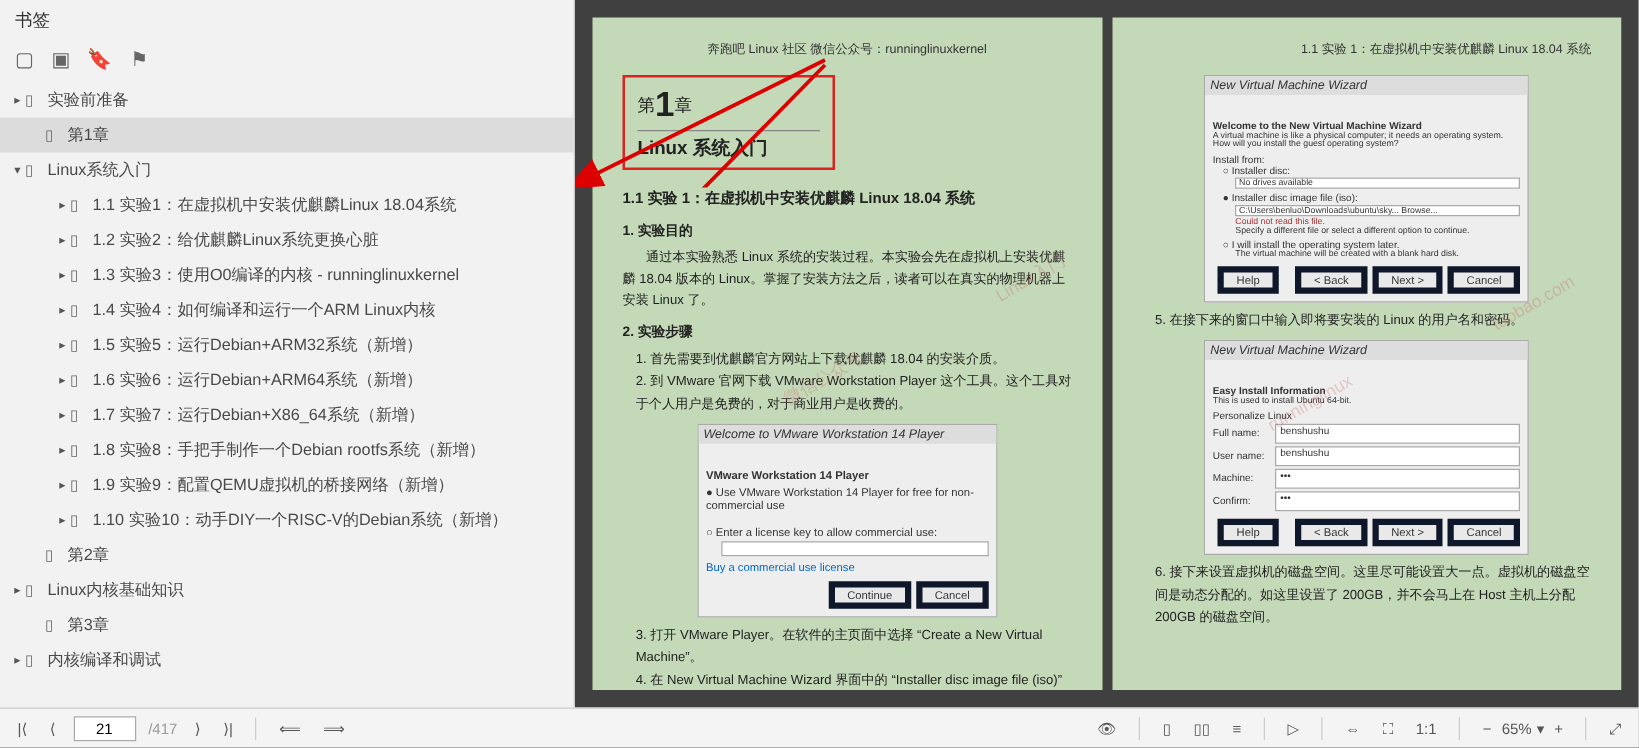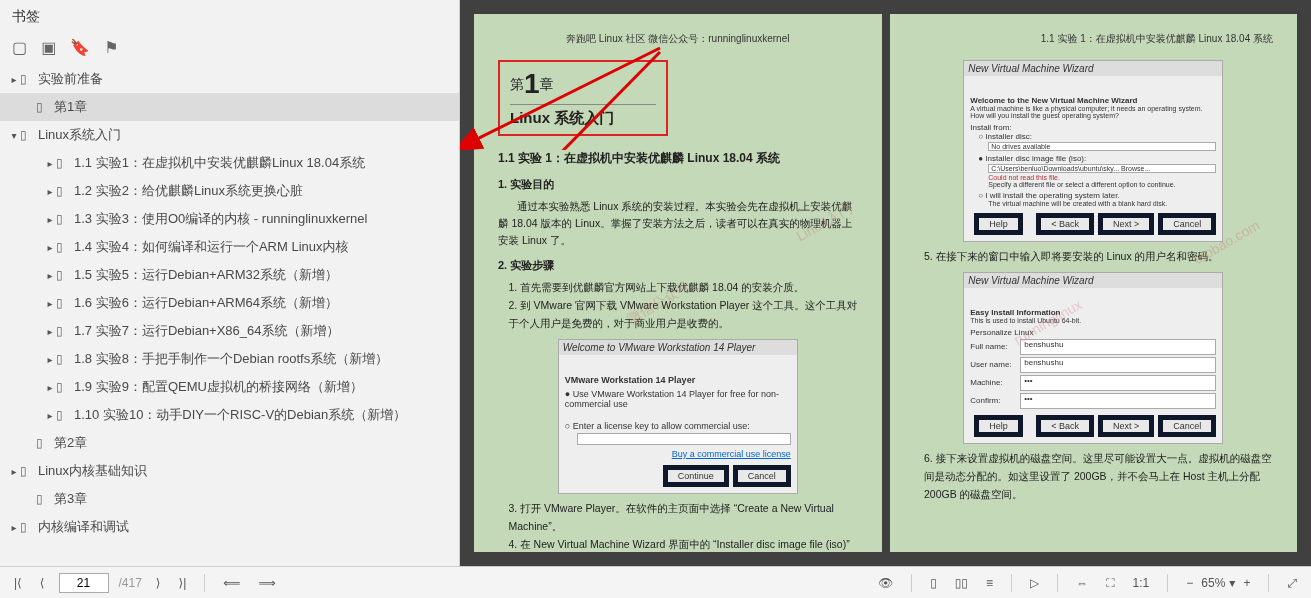--- a/index.html
+++ b/index.html
@@ -169,21 +169,21 @@
       <div class="body-txt">通过本实验熟悉 Linux 系统的安装过程。本实验会先在虚拟机上安装优麒麟 18.04 版本的 Linux。掌握了安装方法之后，读者可以在真实的物理机器上安装 Linux 了。</div>
       <div class="sub-title">2.  实验步骤</div>
       <div class="num-list">1.    首先需要到优麒麟官方网站上下载优麒麟 18.04 的安装介质。</div>
       <div class="num-list">2.    到 VMware 官网下载 VMware Workstation Player 这个工具。这个工具对于个人用户是免费的，对于商业用户是收费的。</div>
       <div class="dialog">
         <div class="dlg-title">Welcome to VMware Workstation 14 Player</div>
         <div style="font-weight:bold;margin:4px 0;">VMware Workstation 14 Player</div>
         <div>● Use VMware Workstation 14 Player for free for non-commercial use</div>
         <div style="margin-top:12px;">○ Enter a license key to allow commercial use:</div>
         <div style="border:1px solid #aaa;height:12px;background:#fff;margin:2px 0 4px 12px;"></div>
-        <div style="color:#06c;text-decoration:underline;text-align:right;">Buy a commercial use license</div>
+        <div style="color:#06c;">Buy a commercial use license</div>
         <div class="dlg-btns"><span>Continue</span><span>Cancel</span></div>
       </div>
       <div class="num-list">3.    打开 VMware Player。在软件的主页面中选择 “Create a New Virtual Machine”。</div>
       <div class="num-list">4.    在 New Virtual Machine Wizard 界面中的 “Installer disc image file (iso)” 对话框中选择刚才下载的安装介质。然后点击下一步。</div>
       <div class="watermark" style="top:200px;left:320px;">Linux入门</div>
       <div class="watermark" style="top:280px;left:150px;">微信公众号</div>
     </div>
 
     <div class="page pg2">
       <div class="pg-head" style="text-align:right;">1.1  实验 1：在虚拟机中安装优麒麟 Linux 18.04 系统</div>

